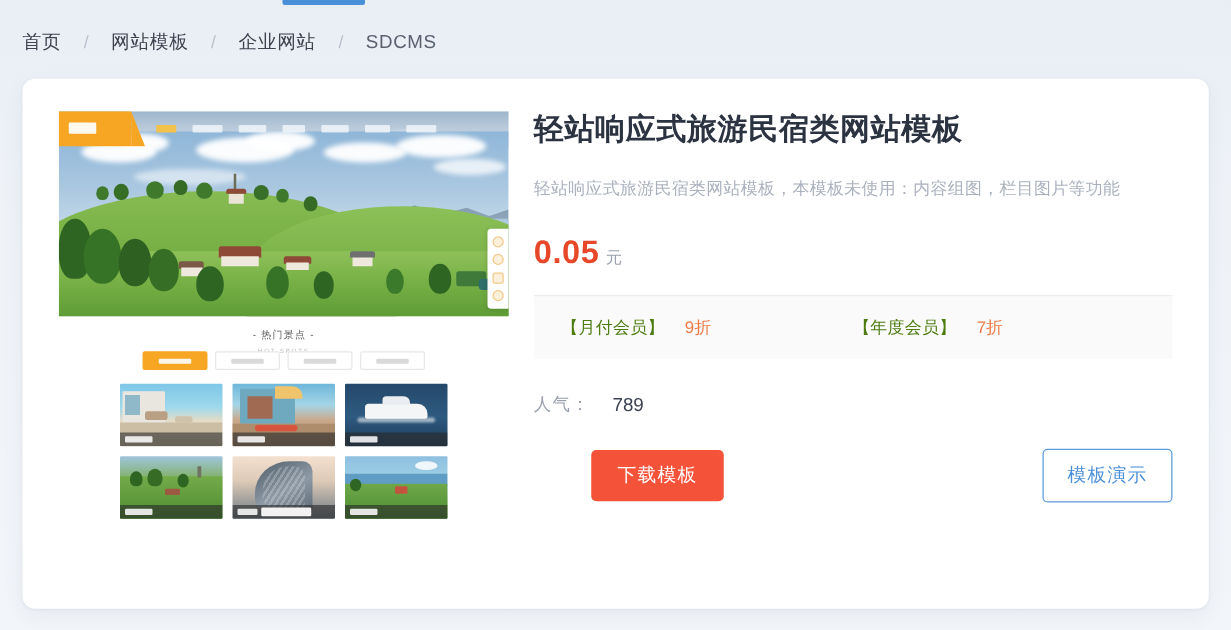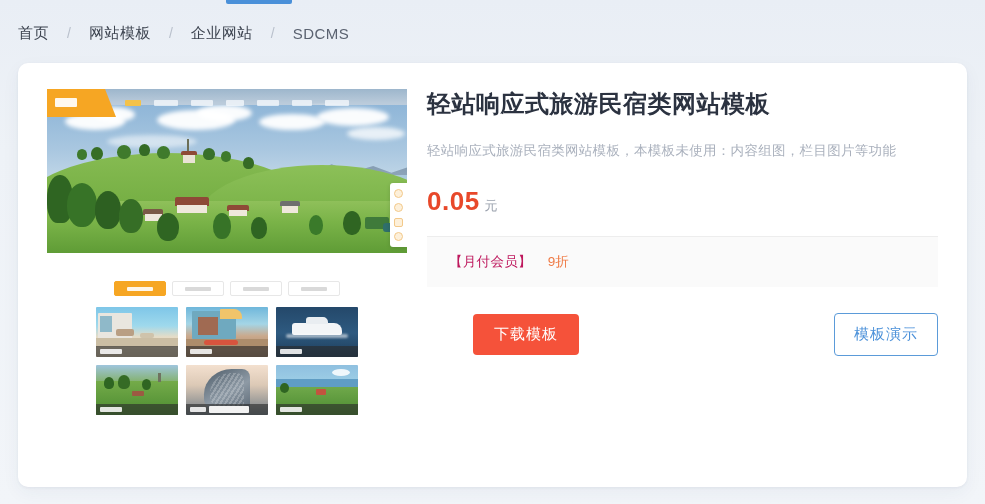--- a/index.html
+++ b/index.html
@@ -114,21 +114,21 @@
   .title{margin:0;font-size:24px;line-height:30px;font-weight:bold;color:#2b3240;
     letter-spacing:.5px;}
   .desc{margin:22px 0 0;font-size:13.5px;line-height:20px;color:#aab1bd;letter-spacing:.3px;}
   .price-row{margin-top:25px;display:flex;align-items:baseline;}
   .price{font-size:26px;font-weight:bold;color:#e8482a;letter-spacing:.5px;}
   .price-unit{margin-left:5px;font-size:13px;color:#9aa1ad;}
   .mem{margin-top:19px;border-top:1px solid #ededed;background:#fafafa;
     padding:16px 22px 16px 22px;box-sizing:border-box;}
   .mem-grid{display:grid;grid-template-columns:1fr 1fr;row-gap:11px;}
   .mem-cell{display:flex;align-items:center;font-size:13.5px;}
-  .mem-label{color:#be185d;letter-spacing:.3px;}
+  .mem-label{color:#4d7c0f;letter-spacing:.3px;}
   .mem-val{margin-left:16px;color:#ef7a45;}
   .pop{margin-top:28px;display:flex;align-items:center;}
   .pop-label{font-size:14px;color:#9aa1ad;letter-spacing:1px;}
   .pop-val{margin-left:18px;font-size:15px;color:#3c4352;}
   .actions{margin-top:26px;display:flex;align-items:center;justify-content:space-between;padding-left:46px;}
   .btn-dl{background:#f5523a;color:#fff;font-size:15px;border:none;border-radius:4px;
     padding:11px 21px;cursor:pointer;font-family:inherit;letter-spacing:1px;}
   .btn-demo{background:#fff;color:#4a90d9;font-size:15px;border:1px solid #5b9bd9;
     border-radius:4px;padding:11px 19px;cursor:pointer;font-family:inherit;letter-spacing:1px;}
 </style>
@@ -225,20 +225,24 @@
         <div class="shape" style="left:336px;top:118px;width:18px;height:9px;background:#2f6f6b;border-radius:3px;"></div>
 
         <div class="float-w">
           <span class="float-i"></span>
           <span class="float-i"></span>
           <span class="float-i sq"></span>
           <span class="float-i"></span>
         </div>
       </div>
 
+      <div class="sec">
+        <span class="sec-t">- 热门景点 -</span>
+        <span class="sec-s">HOT SPOTS</span>
+      </div>
 
       <div class="tabs">
         <span class="tb on">
             <i></i>
           </span>
         <span class="tb">
             <i></i>
           </span>
         <span class="tb">
             <i></i>
@@ -326,23 +330,31 @@
         <span class="price">0.05</span>
         <span class="price-unit">元</span>
       </div>
 
       <div class="mem">
         <div class="mem-grid">
           <div class="mem-cell">
             <span class="mem-label">【月付会员】</span>
             <span class="mem-val">9折</span>
           </div>
-        </div>
-      </div>
-
+          <div class="mem-cell">
+            <span class="mem-label">【年度会员】</span>
+            <span class="mem-val">7折</span>
+          </div>
+        </div>
+      </div>
+
+      <div class="pop">
+        <span class="pop-label">人气：</span>
+        <span class="pop-val">789</span>
+      </div>
 
       <div class="actions">
         <button class="btn-dl">下载模板</button>
         <button class="btn-demo">模板演示</button>
       </div>
 
     </div>
   </div>
 </div>
 

